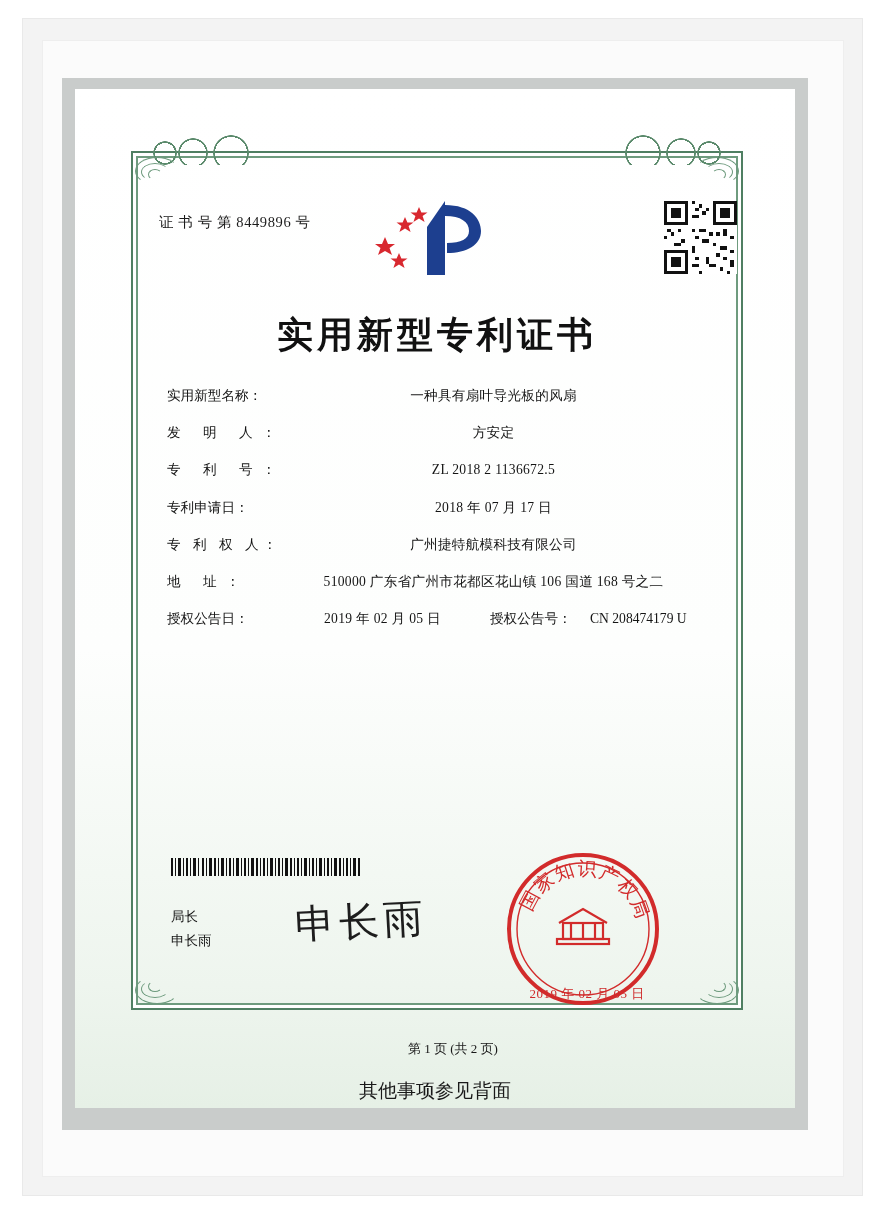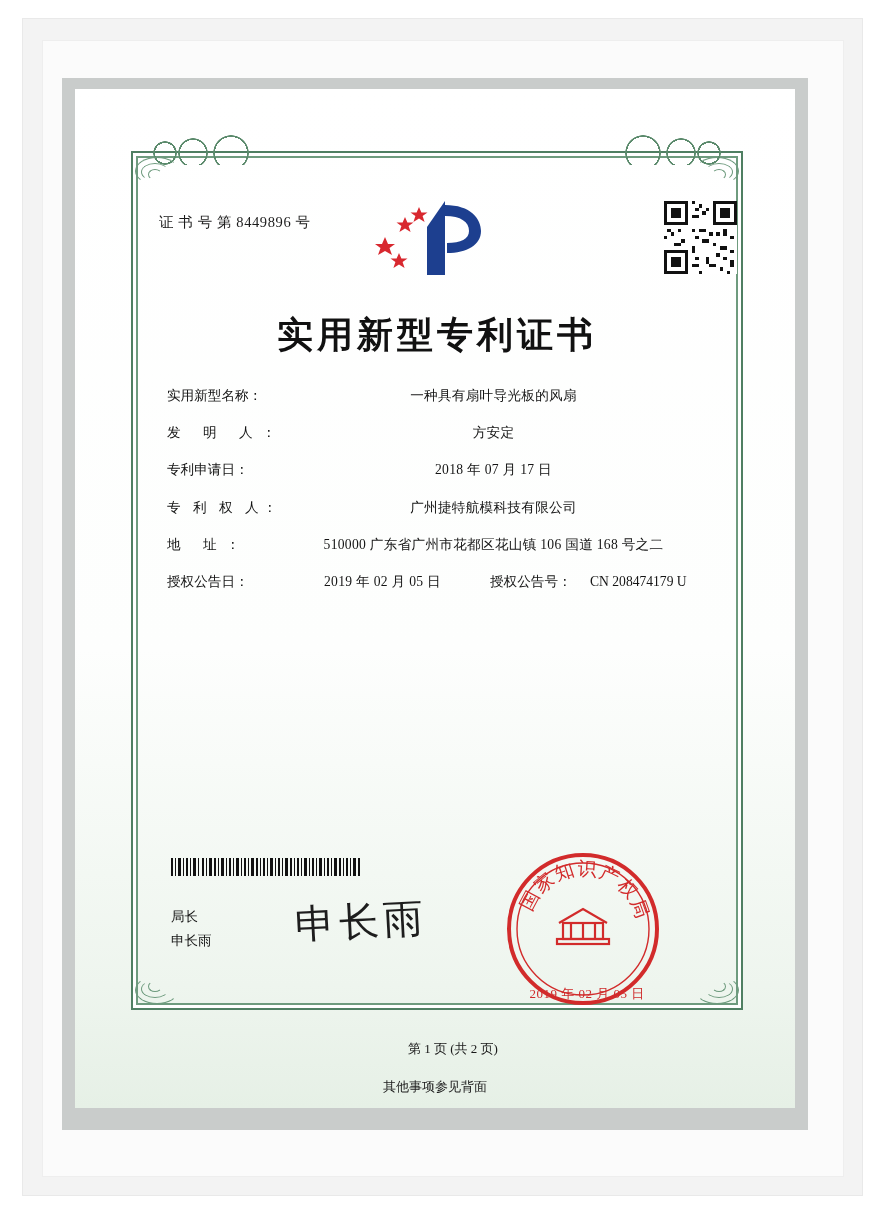--- a/index.html
+++ b/index.html
@@ -213,21 +213,21 @@
     text-align: center;
     font-size: 13px;
     color: #191919;
     padding-left: 36px;
   }
   .cert-footnote-outside {
     position: absolute;
     left: 75px; width: 720px;
     top: 1078px;
     text-align: center;
-    font-size: 13px;
+    font-size: 19px;
     color: #1a1a1a;
   }
 </style>
 </head>
 <body>
 
 <div class="page">
   <div class="frame-outer"></div>
   <div class="frame-mid"></div>
   <div class="frame-gray"></div>
@@ -334,20 +334,24 @@
     <div class="fields">
       <div class="frow">
         <span class="flabel">实用新型名称：</span>
         <span class="fvalue">一种具有扇叶导光板的风扇</span>
       </div>
       <div class="frow">
         <span class="flabel sp">发 明 人：</span>
         <span class="fvalue">方安定</span>
       </div>
       <div class="frow">
+        <span class="flabel sp">专 利 号：</span>
+        <span class="fvalue">ZL 2018 2 1136672.5</span>
+      </div>
+      <div class="frow">
         <span class="flabel">专利申请日：</span>
         <span class="fvalue">2018 年 07 月 17 日</span>
       </div>
       <div class="frow">
         <span class="flabel sp2">专 利 权 人：</span>
         <span class="fvalue">广州捷特航模科技有限公司</span>
       </div>
       <div class="frow">
         <span class="flabel sp">地 址：</span>
         <span class="fvalue">510000 广东省广州市花都区花山镇 106 国道 168 号之二</span>

